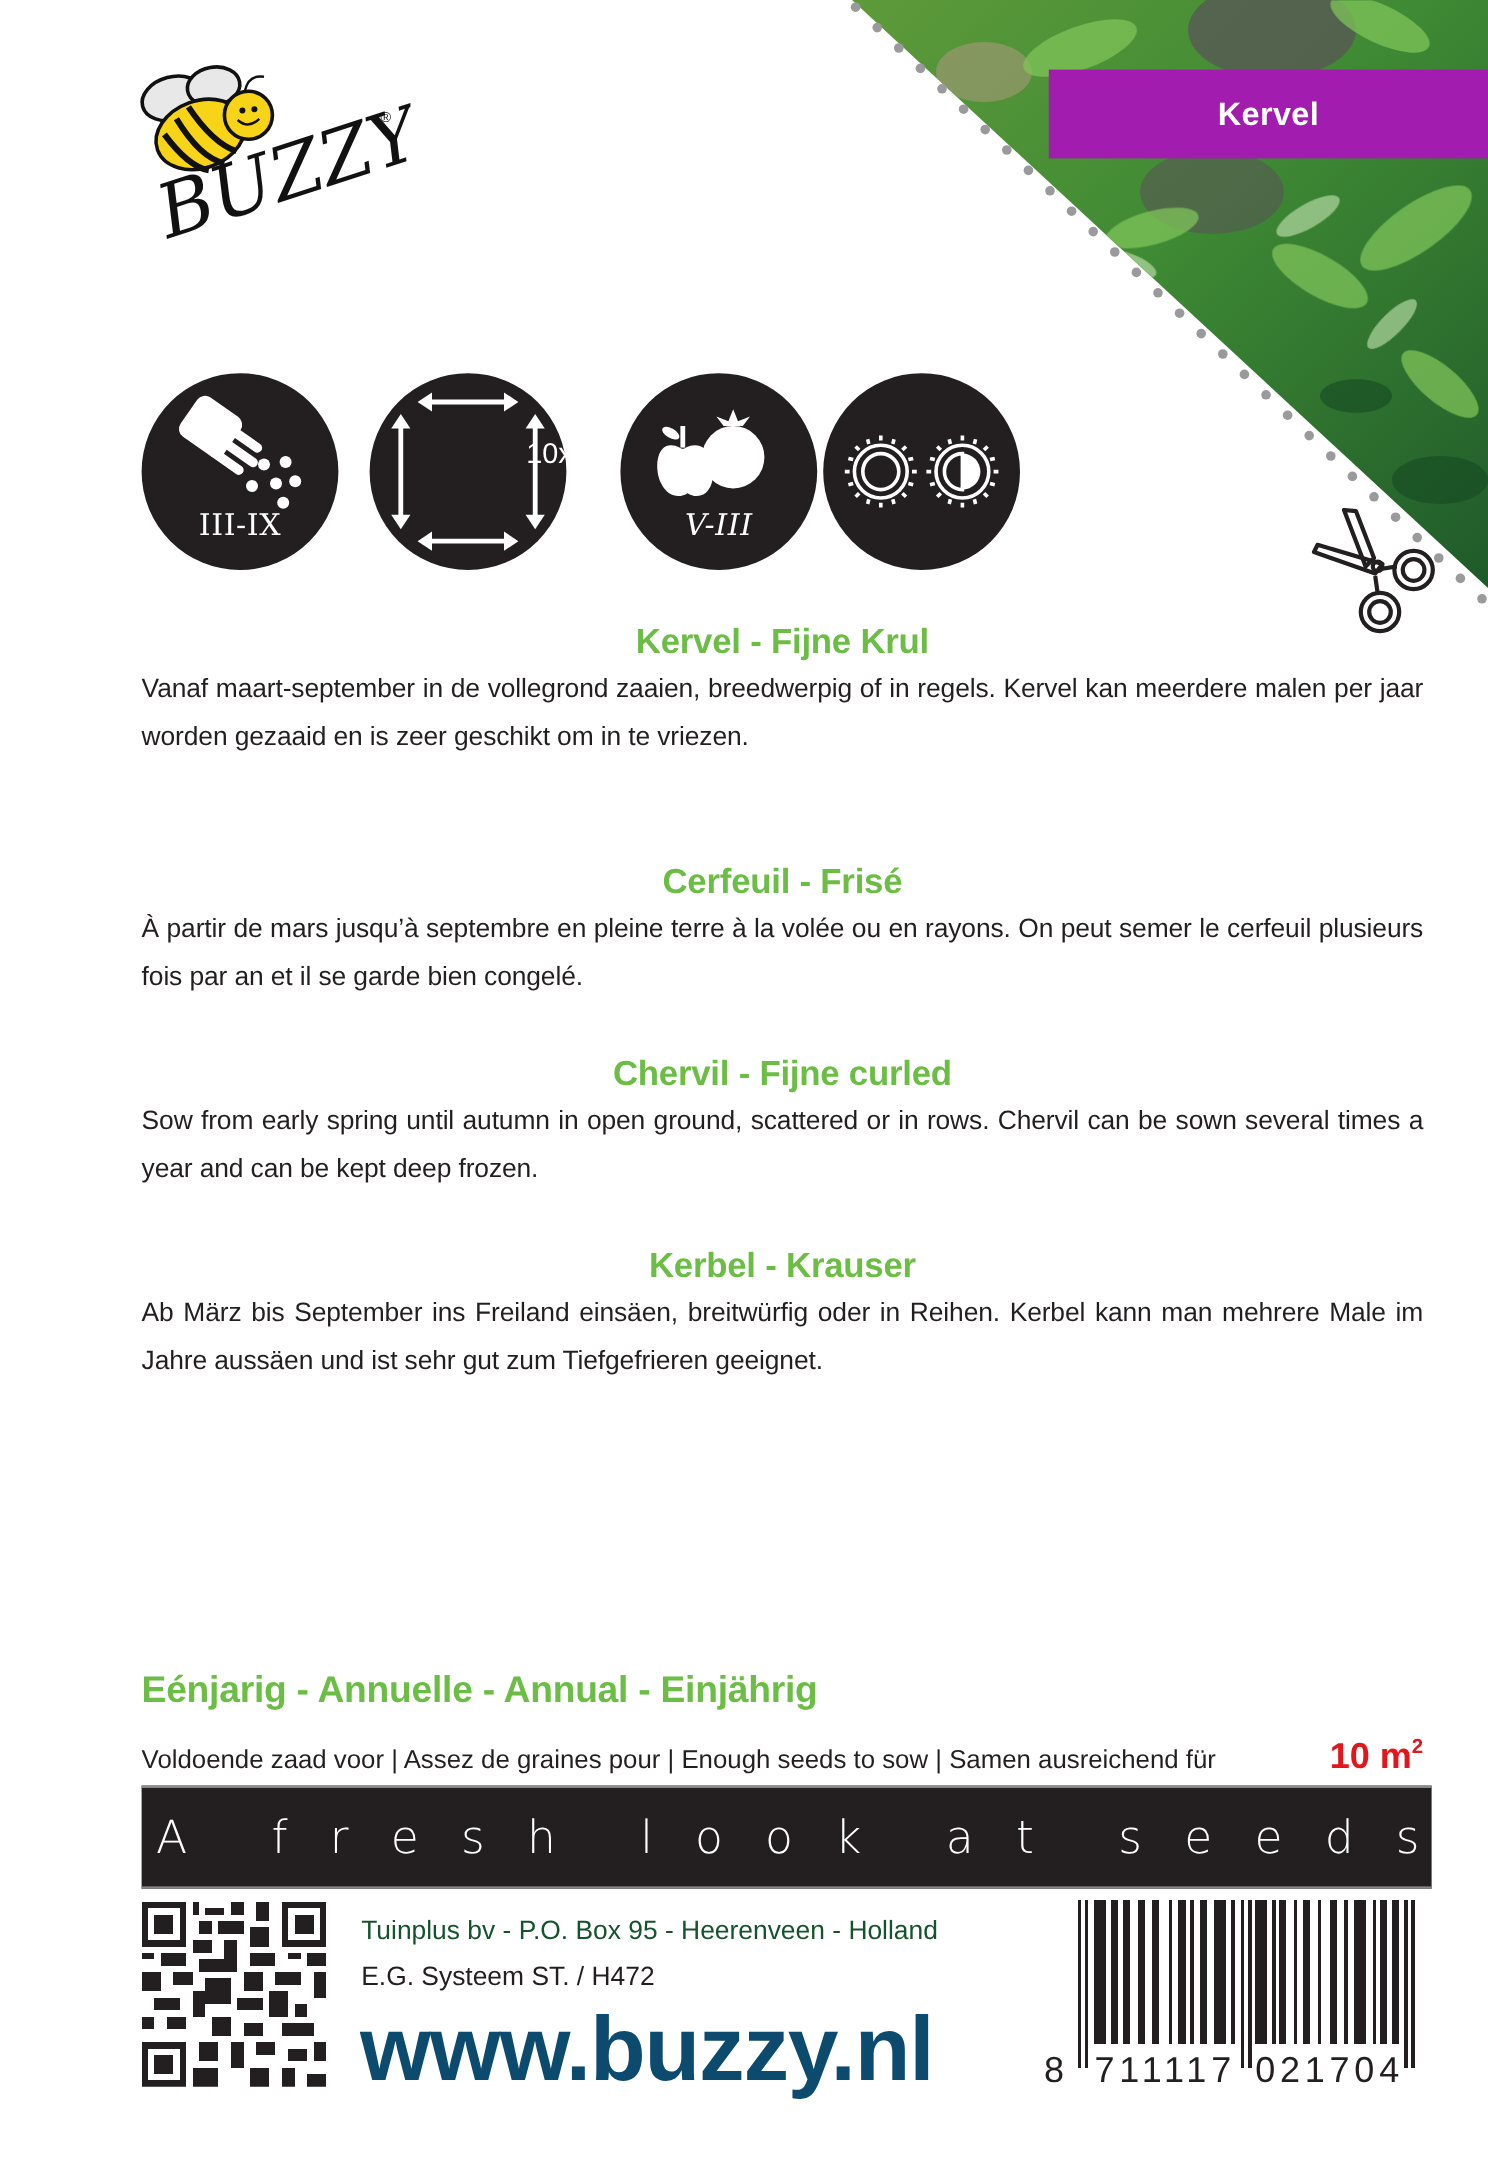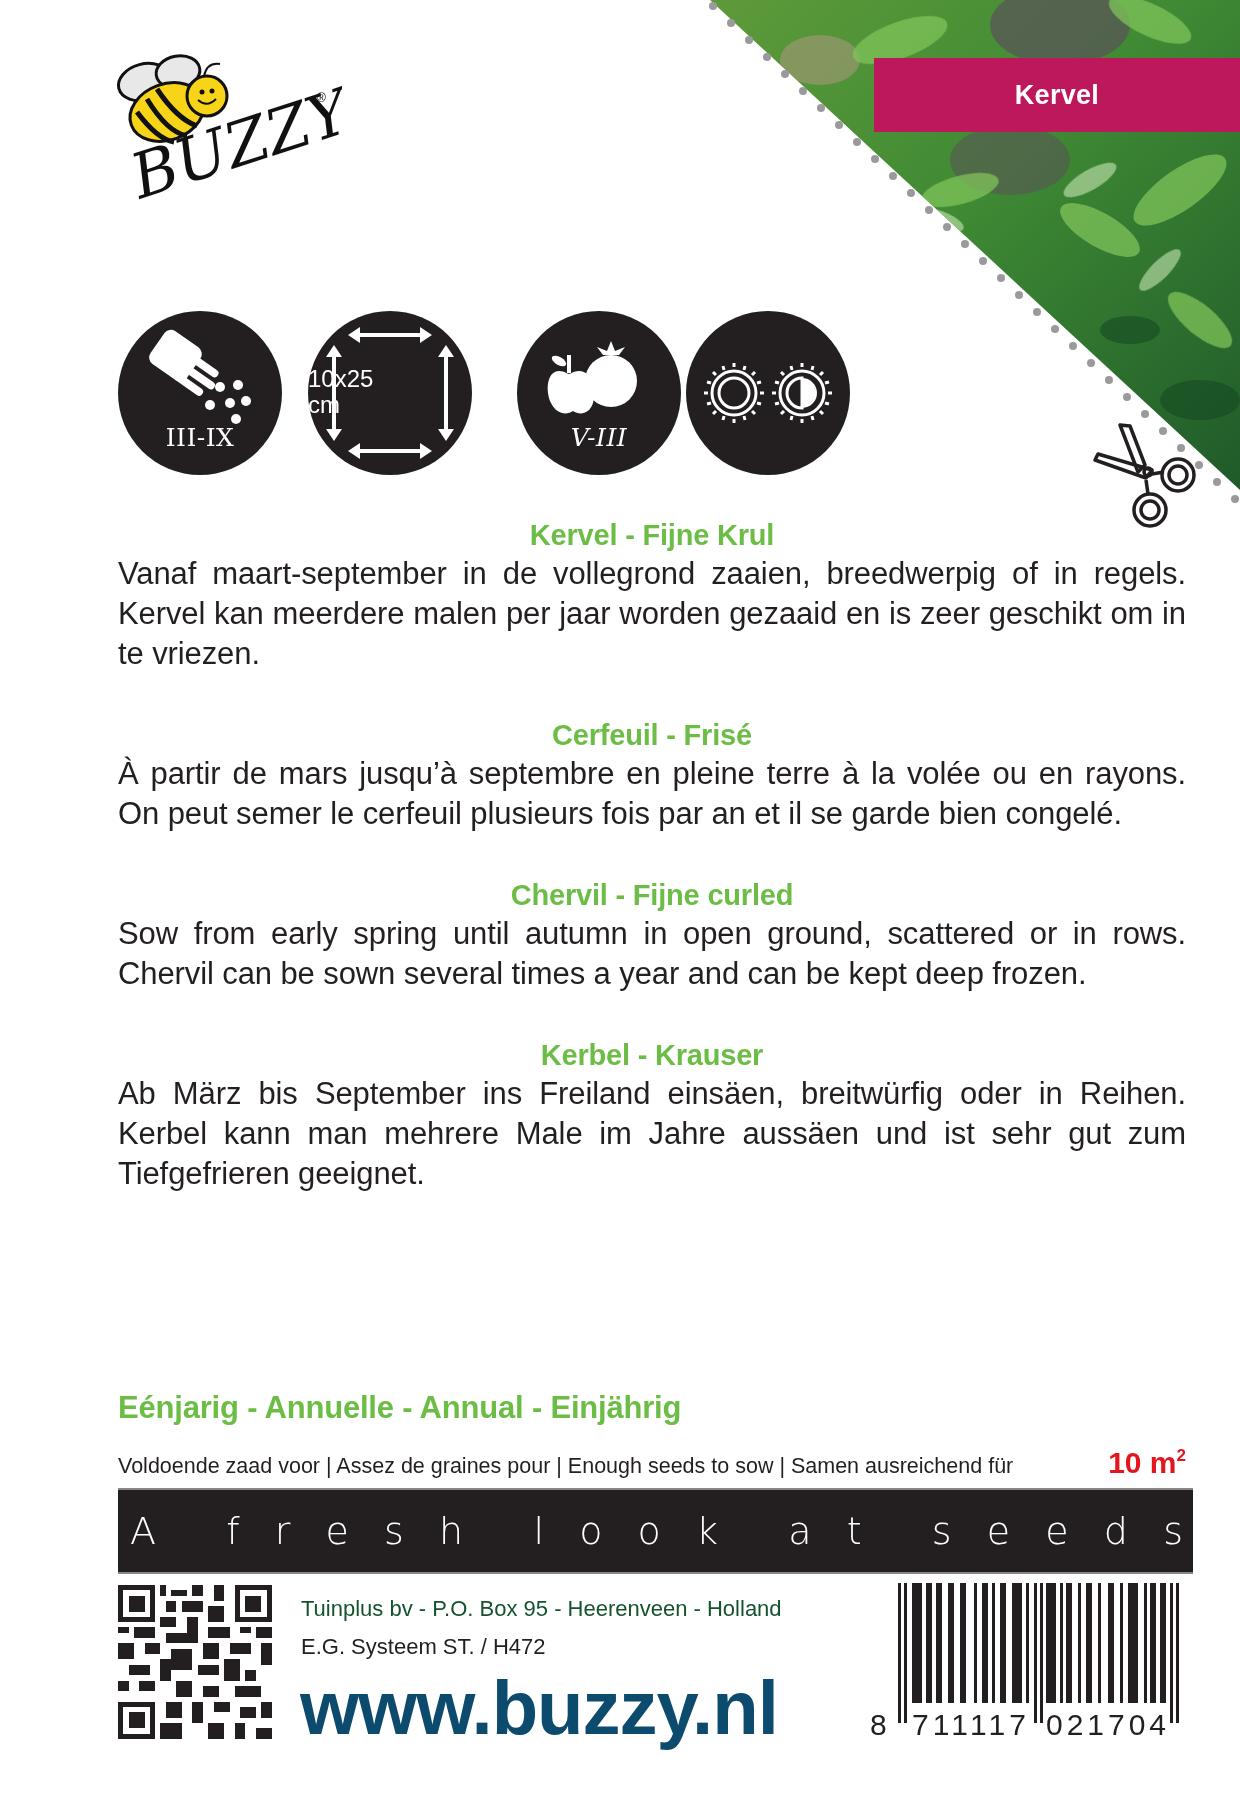--- a/index.html
+++ b/index.html
@@ -4,40 +4,40 @@
 <style>
   html, body { margin:0; padding:0; }
   body { width:1240px; height:1800px; background:#ffffff; position:relative; overflow:hidden;
          font-family:"Liberation Sans", sans-serif; color:#231f20; }
   .abs { position:absolute; }
 
   
   .photo { position:absolute; left:0; top:0; width:1240px; height:1800px; pointer-events:none; }
 
   
-  .banner { position:absolute; left:874px; top:58px; width:366px; height:74px; background:#be185d;
+  .banner { position:absolute; left:874px; top:58px; width:366px; height:74px; background:#a21caf;
             display:flex; align-items:center; justify-content:center; }
   .banner span { color:#ffffff; font-weight:bold; font-size:27px; letter-spacing:0.3px; }
 
   
   .logo { left:112px; top:44px; width:230px; height:170px; }
 
   
   .icon-circle { position:absolute; width:164px; height:164px; border-radius:50%; background:#231f20; top:311px; }
   .icon-circle svg { position:absolute; left:0; top:0; }
   .icon-label { position:absolute; left:0; width:164px; text-align:center; color:#fff;
                 font-family:"DejaVu Serif", serif; font-size:25px; top:112px; letter-spacing:0.5px; }
-  .spacing-text { position:absolute; left:0; width:196px; text-align:left; color:#fff; font-size:24px; line-height:26px; top:55px; }
+  .spacing-text { position:absolute; left:0; width:196px; text-align:right; color:#fff; font-size:24px; line-height:26px; top:55px; }
 
   .scissors { left:1090px; top:420px; width:110px; height:110px; }
 
   
   .sect { position:absolute; left:118px; width:1068px; }
   .sect h2 { margin:0; font-size:29px; font-weight:bold; color:#6cbd45; line-height:38px; letter-spacing:-0.2px;text-align:center; }
-  .sect p { margin:0; font-size:31px; line-height:40px; color:#231f20; text-align:justify; letter-spacing:-0.1px; }
+  .sect p { margin:0; font-size:22px; line-height:40px; color:#231f20; text-align:justify; letter-spacing:-0.1px; }
 
   .annual { position:absolute; left:118px; top:1390px; font-size:31px; font-weight:bold; color:#6cbd45; letter-spacing:-0.2px; }
   .seeds { position:absolute; left:118px; top:1446px; width:1068px; font-size:21.5px; color:#231f20; display:flex; align-items:baseline; justify-content:space-between; }
   .seeds .qty { color:#e3161d; font-weight:bold; font-size:30px; }
   .seeds .qty sup { font-size:17px; vertical-align:12px; }
 
   .slogan { position:absolute; left:118px; top:1488px; width:1075px; height:86px; background:#231f20;
             border-top:2px solid #888; border-bottom:2px solid #888; box-sizing:border-box;
             display:flex; align-items:center; justify-content:space-between; padding:0 10px 0 12px; }
   .slogan span { color:#fff; font-size:38px; font-family:"DejaVu Sans", sans-serif; font-weight:300; }

